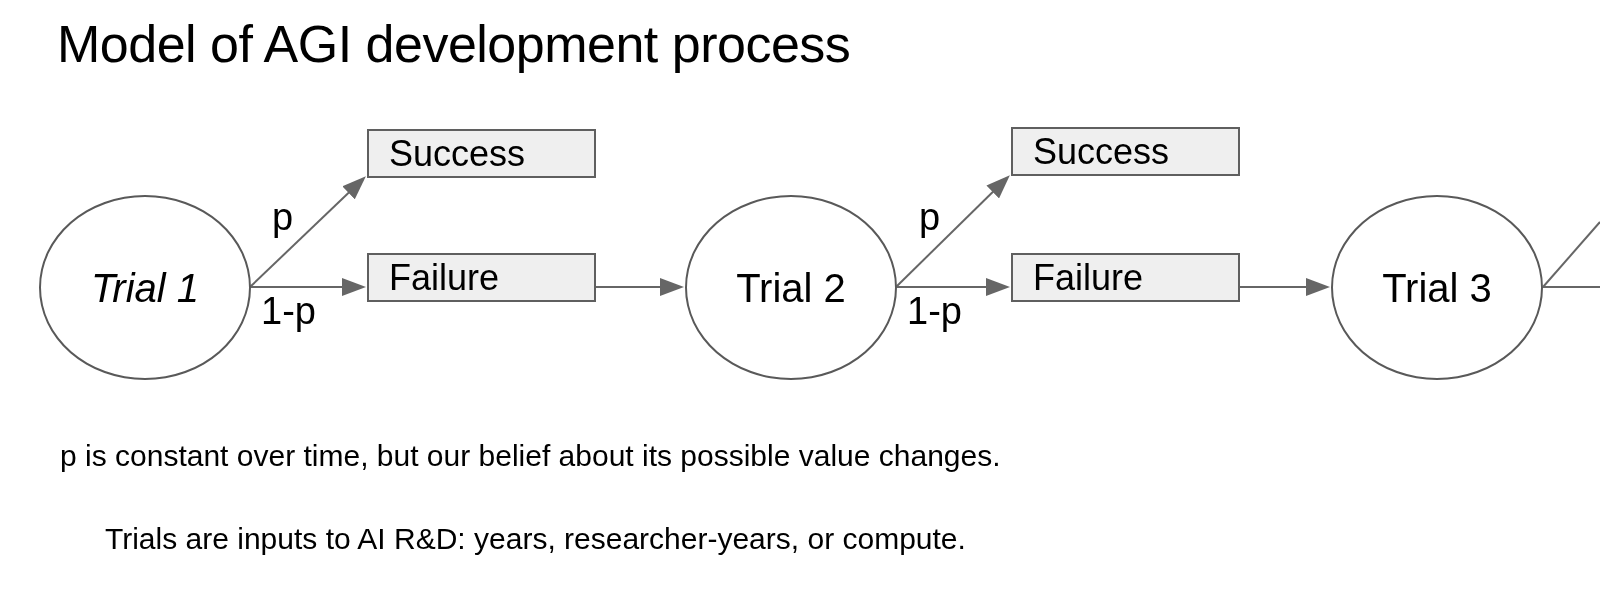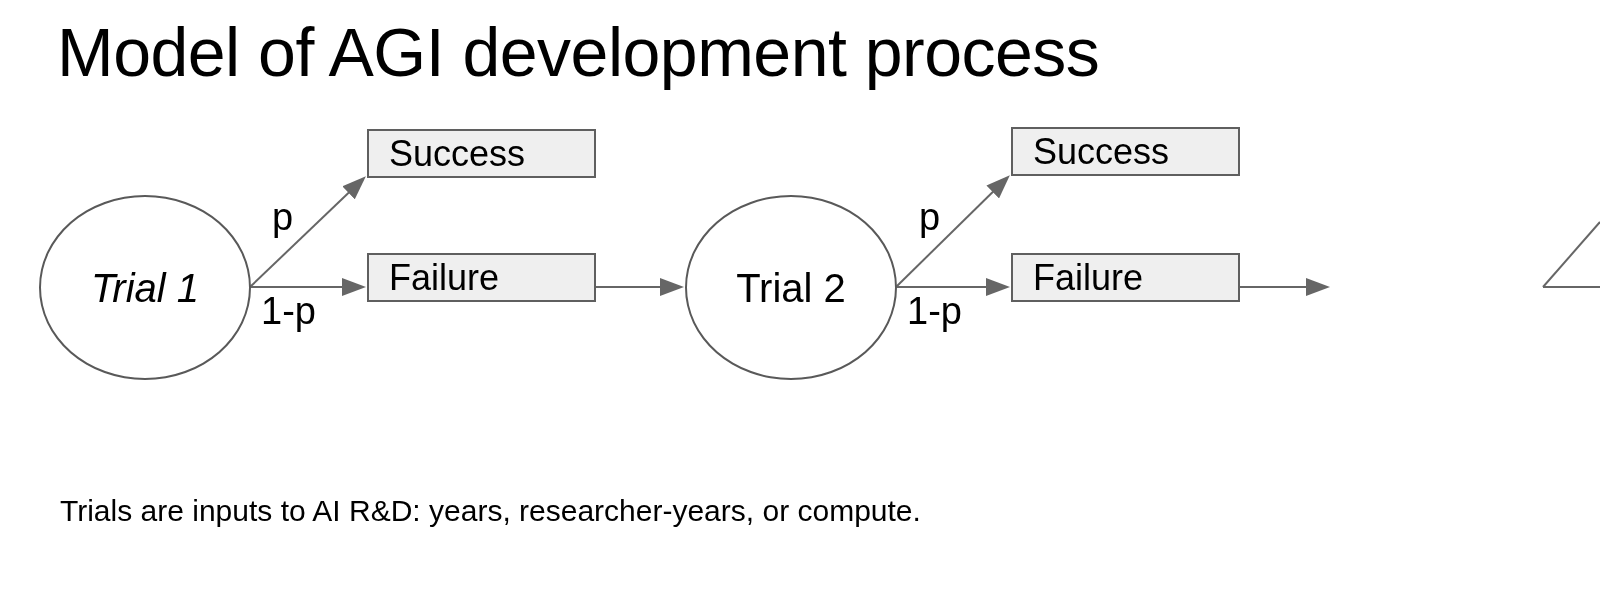--- a/index.html
+++ b/index.html
@@ -10,21 +10,21 @@
     background: #ffffff;
     overflow: hidden;
     font-family: "Liberation Sans", "DejaVu Sans", sans-serif;
     color: #000000;
   }
   .title {
     position: absolute;
     left: 57px;
     top: 18px;
     margin: 0;
-    font-size: 68px;
+    font-size: 52px;
     font-weight: 400;
     line-height: 1;
     white-space: nowrap;
     letter-spacing: -0.5px;
   }
   .arrows {
     position: absolute;
     left: 0; top: 0;
     width: 1600px;
     height: 602px;
@@ -79,21 +79,21 @@
   #circle-3 { left: 1331px; top: 195px; }
   #success-1 { left: 367px;  top: 129px; }
   #failure-1 { left: 367px;  top: 253px; }
   #success-2 { left: 1011px; top: 127px; }
   #failure-2 { left: 1011px; top: 253px; }
   #p-1   { left: 272px; top: 198px; }
   #omp-1 { left: 261px; top: 292px; }
   #p-2   { left: 919px; top: 198px; }
   #omp-2 { left: 907px; top: 292px; }
   #note-1 { top: 438px; }
-  #note-2 { top: 493px; }
+  #note-2 { top: 521px; margin-left: 45px; }
 </style>
 </head>
 <body>
 
 <div class="slide">
 
   <h1 class="title">Model of AGI development process</h1>
 
   <svg class="arrows" viewBox="0 0 1600 602" xmlns="http://www.w3.org/2000/svg" aria-hidden="true">
     <defs>
@@ -110,34 +110,38 @@
     <line x1="1543" y1="287" x2="1600" y2="222" stroke="#666666"></line>
     <line x1="1543" y1="287" x2="1600" y2="287" stroke="#666666"></line>
   </svg>
 
   <div id="circle-1" class="trial-circle">
     <span>Trial 1</span>
   </div>
   <div id="circle-2" class="trial-circle">
     <span>Trial 2</span>
   </div>
+  <div id="circle-3" class="trial-circle">
+    <span>Trial 3</span>
+  </div>
 
   <div id="success-1" class="outcome-box">
     <span>Success</span>
   </div>
   <div id="failure-1" class="outcome-box">
     <span>Failure</span>
   </div>
   <div id="success-2" class="outcome-box">
     <span>Success</span>
   </div>
   <div id="failure-2" class="outcome-box">
     <span>Failure</span>
   </div>
 
   <div id="p-1" class="prob-label">p</div>
   <div id="omp-1" class="prob-label">1-p</div>
   <div id="p-2" class="prob-label">p</div>
   <div id="omp-2" class="prob-label">1-p</div>
 
+  <div id="note-1" class="note">p is constant over time, but our belief about its possible value changes.</div>
   <div id="note-2" class="note">Trials are inputs to AI R&amp;D: years, researcher-years, or compute.</div>
 
 </div>
 
 </body></html>

